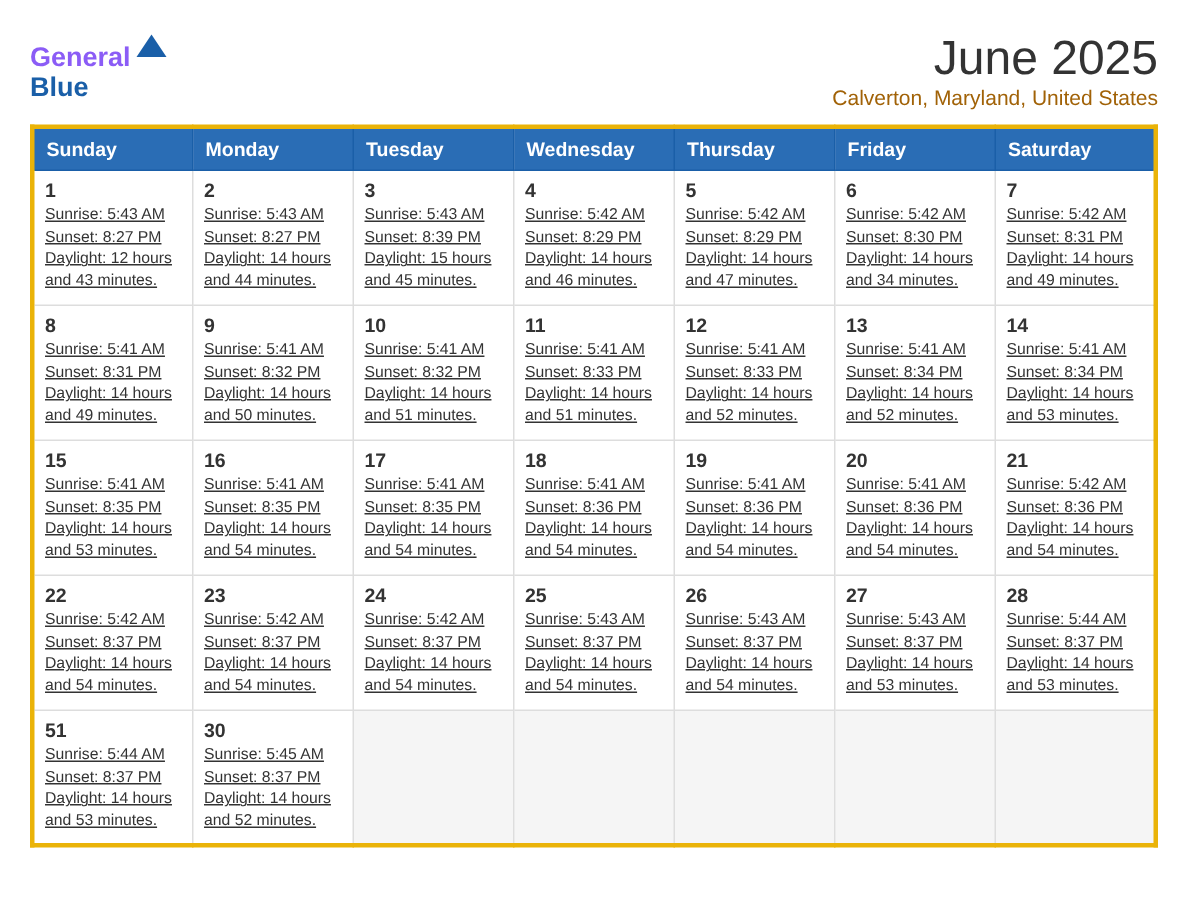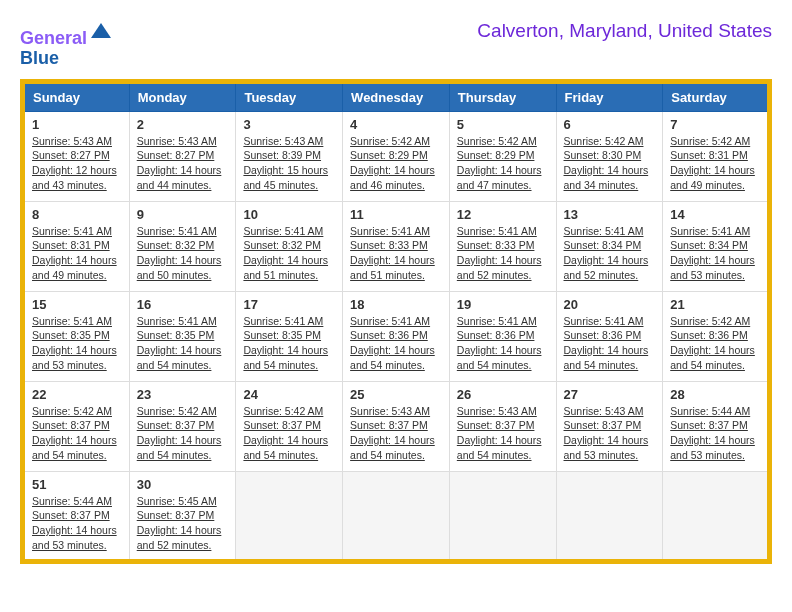--- a/index.html
+++ b/index.html
@@ -34,27 +34,27 @@
     }
     .title-section {
       text-align: right;
     }
     .month-title {
       font-size: 32px;
       color: #333;
       font-weight: normal;
     }
     .location {
-      font-size: 19px;
-      color: #6d28d9;
+      font-size: 14px;
+      color: #a16207;
     }
     .calendar {
       width: 100%;
       border-collapse: collapse;
-      border: 5px solid #eab308;
+      border: 3px solid #eab308;
     }
     .calendar th {
       background-color: #2a6db5;
       color: white;
       text-align: left;
       padding: 6px 8px;
       font-size: 13px;
       font-weight: bold;
       border: 1px solid #1a5fa8;
     }
@@ -93,20 +93,21 @@
         <span class="logo-general">General</span><svg class="logo-icon" viewBox="0 0 24 24" fill="none">
           <polygon points="12,3 22,18 2,18" fill="#1a5fa8"></polygon>
         </svg>
       </div>
       <div class="logo-text">
         <span class="logo-blue">Blue</span>
       </div>
     </div>
   </div>
   <div class="title-section">
+    <div class="month-title">June 2025</div>
     <div class="location">Calverton, Maryland, United States</div>
   </div>
 </div>
 
 <table class="calendar">
   <thead>
     <tr>
       <th>Sunday</th>
       <th>Monday</th>
       <th>Tuesday</th>

